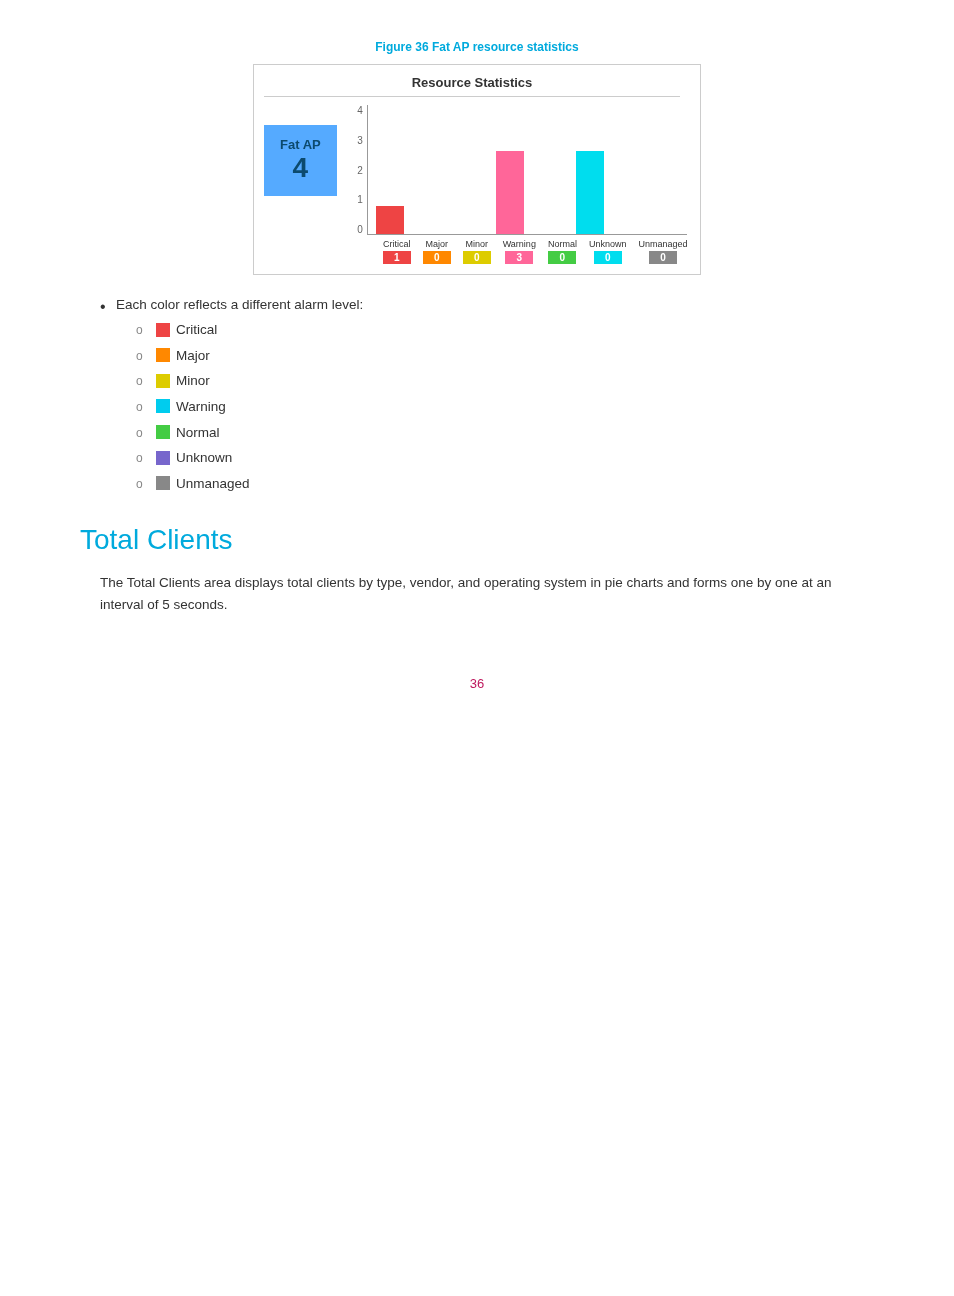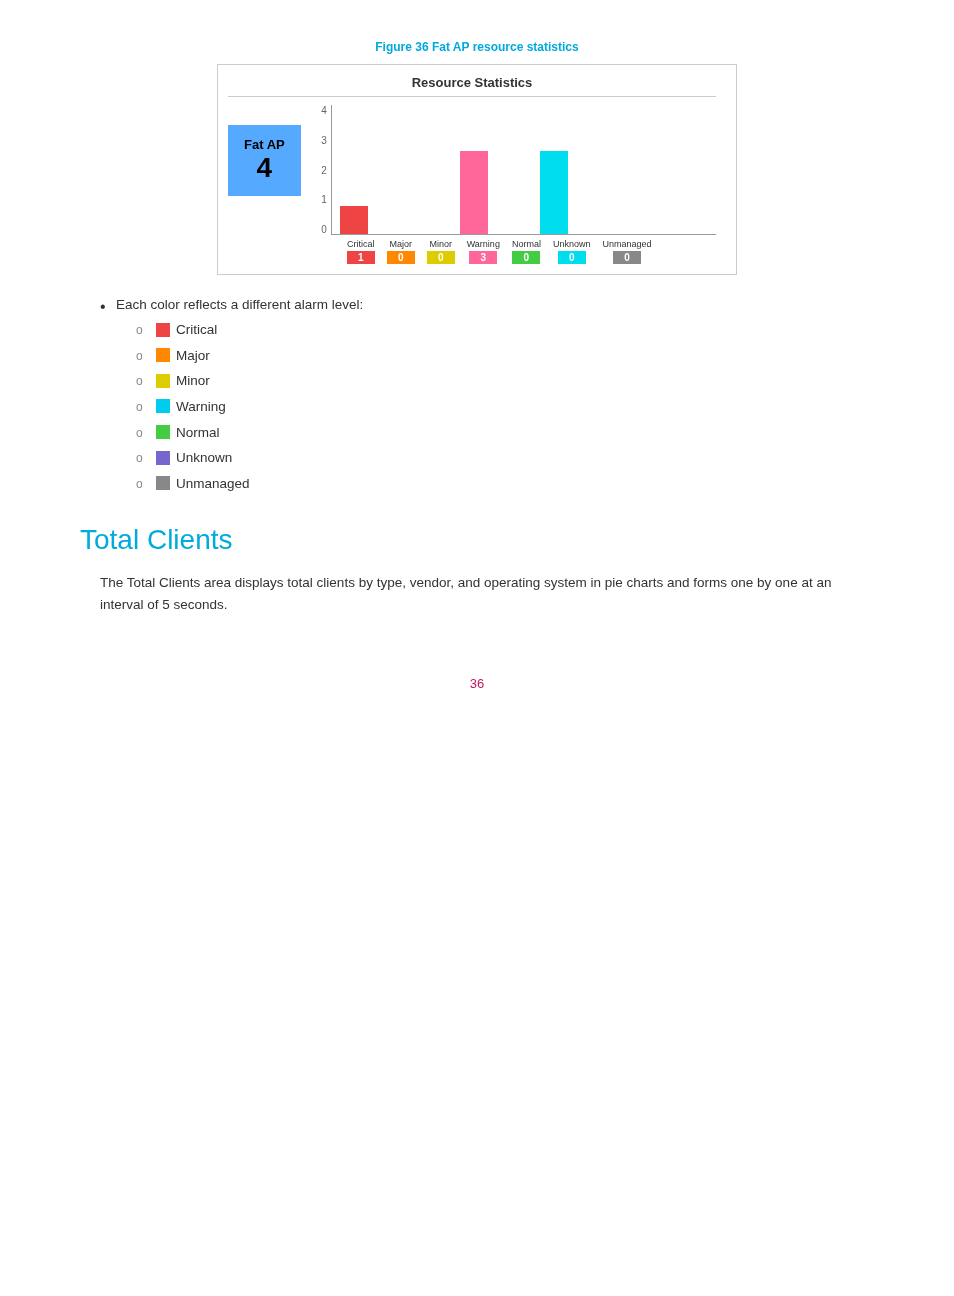--- a/index.html
+++ b/index.html
@@ -17,21 +17,21 @@
       color: #00aadd;
       font-size: 12px;
       font-weight: bold;
       margin-bottom: 10px;
       text-align: center;
     }
 
     .chart-container {
       border: 1px solid #ccc;
       padding: 10px 20px 10px 10px;
-      width: 520px;
+      width: 448px;
       margin: 0 auto 20px auto;
     }
 
     .chart-title {
       text-align: center;
       font-size: 13px;
       font-weight: bold;
       color: #333;
       margin-bottom: 8px;
       border-bottom: 1px solid #ccc;
@@ -39,21 +39,21 @@
     }
 
     .chart-body {
       display: flex;
       align-items: flex-start;
       gap: 10px;
     }
 
     .fat-ap-box {
       background: #55aaff;
-      color: #000000;
+      color: #0c4a6e;
       font-weight: bold;
       text-align: center;
       padding: 12px 16px;
       min-width: 70px;
       font-size: 13px;
       margin-top: 20px;
       flex-shrink: 0;
     }
 
     .fat-ap-number {

